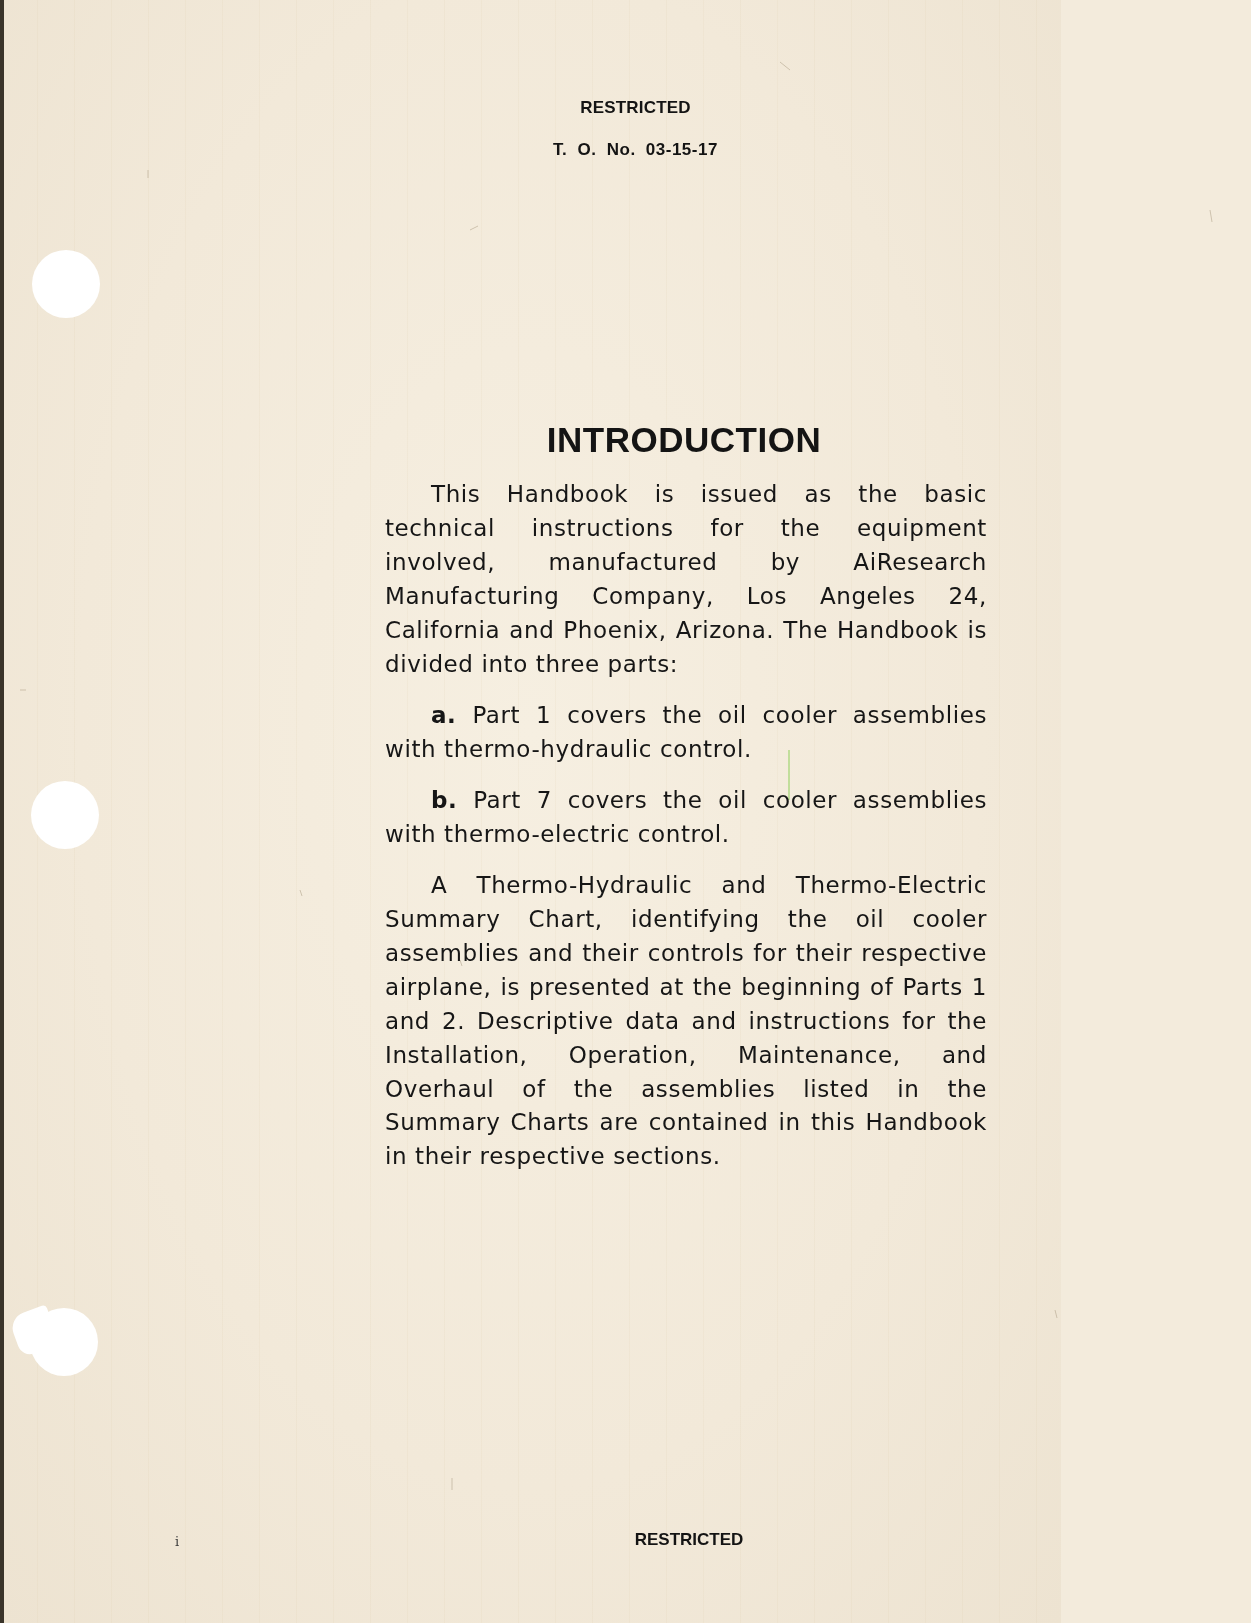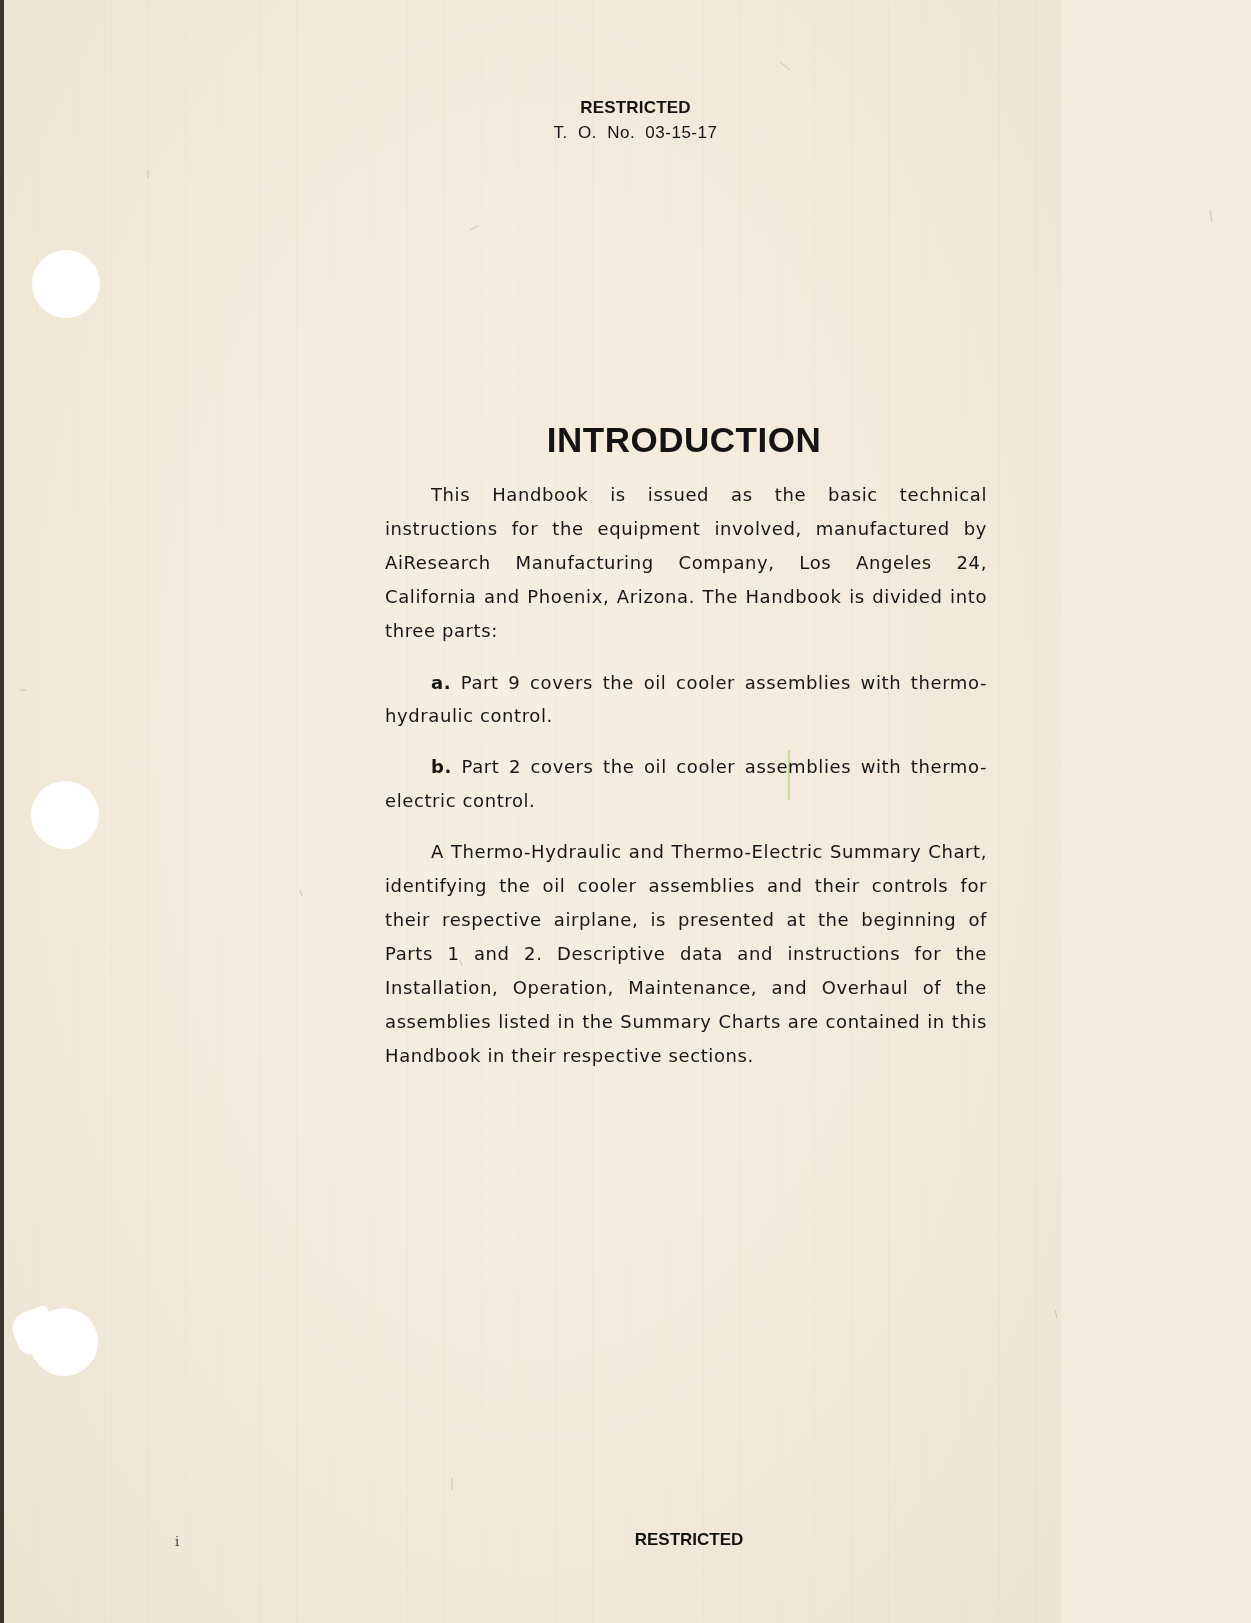--- a/index.html
+++ b/index.html
@@ -56,46 +56,47 @@
     .header .classification {
       font-family: "Liberation Sans", sans-serif;
       font-weight: bold;
       font-size: 17px;
       letter-spacing: 0.2px;
       line-height: 24px;
       margin-left: 20px;
     }
     .header .to-number {
       font-family: "Liberation Sans", sans-serif;
-      font-weight: normal;
+      font-weight: bold;
       font-size: 17px;
       word-spacing: 5px;
       letter-spacing: 0.5px;
       line-height: 26px;
       margin-left: 20px;
+      margin-top: 17px;
     }
 
     .title {
       position: absolute;
       left: 0; top: 420px;
       width: 1368px;
       text-align: center;
       font-family: "Liberation Sans", sans-serif;
       font-weight: bold;
       font-size: 35px;
       letter-spacing: 0.5px;
     }
 
     .body-text {
       position: absolute;
       left: 385px;
       top: 478px;
       width: 602px;
       font-family: "DejaVu Sans", sans-serif;
-      font-size: 18px;
+      font-size: 23px;
       line-height: 33.9px;
       letter-spacing: 0.6px;
       text-align: justify;
       color: #161616;
     }
     .para {
       margin: 0;
       text-indent: 46px;
     }
     .para.intro { margin-bottom: 18px; }
@@ -160,26 +161,26 @@
     <div class="to-number">T. O. No. 03-15-17</div>
   </div>
 
   <div class="title">INTRODUCTION</div>
 
   <div class="body-text">
     <p class="para intro">This Handbook is issued as the basic technical instructions for the equipment involved, manufactured by AiResearch Manufacturing Company, Los Angeles 24, California and Phoenix, Arizona. The Handbook is divided into three parts:</p>
 
     <p class="para item">
       <span class="item-letter">a.</span>
-      <span>Part 9 covers the oil cooler assemblies with thermo-hydraulic control.</span>
+      <span>Part 1 covers the oil cooler assemblies with thermo-hydraulic control.</span>
     </p>
 
     <p class="para item">
       <span class="item-letter">b.</span>
-      <span>Part 2 covers the oil cooler assemblies with thermo-electric control.</span>
+      <span>Part 7 covers the oil cooler assemblies with thermo-electric control.</span>
     </p>
 
 
     <p class="para">A Thermo-Hydraulic and Thermo-Electric Summary Chart, identifying the oil cooler assemblies and their controls for their respective airplane, is presented at the beginning of Parts 1 and 2. Descriptive data and instructions for the Installation, Operation, Maintenance, and Overhaul of the assemblies listed in the Summary Charts are contained in this Handbook in their respective sections.</p>
   </div>
 
   <div class="page-number">i</div>
 
   <div class="footer">
     <span class="classification">RESTRICTED</span>

